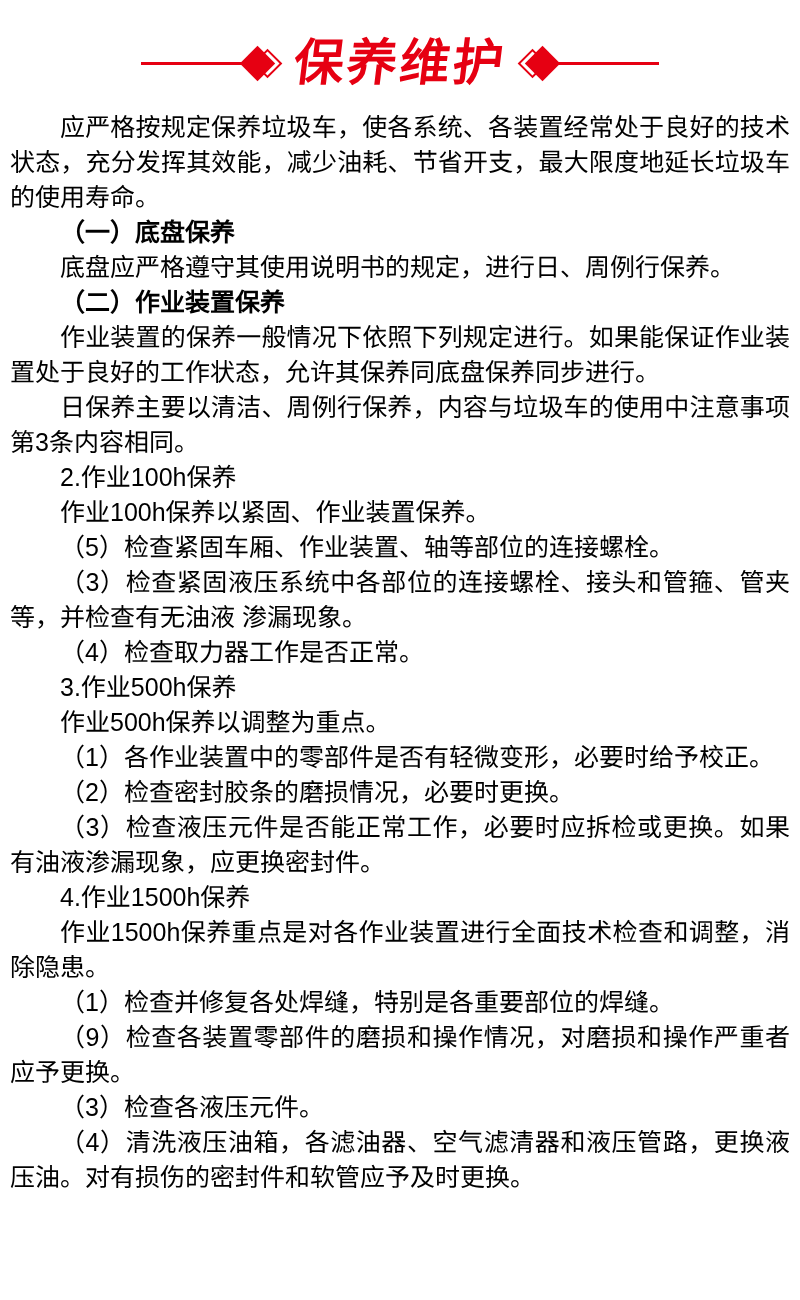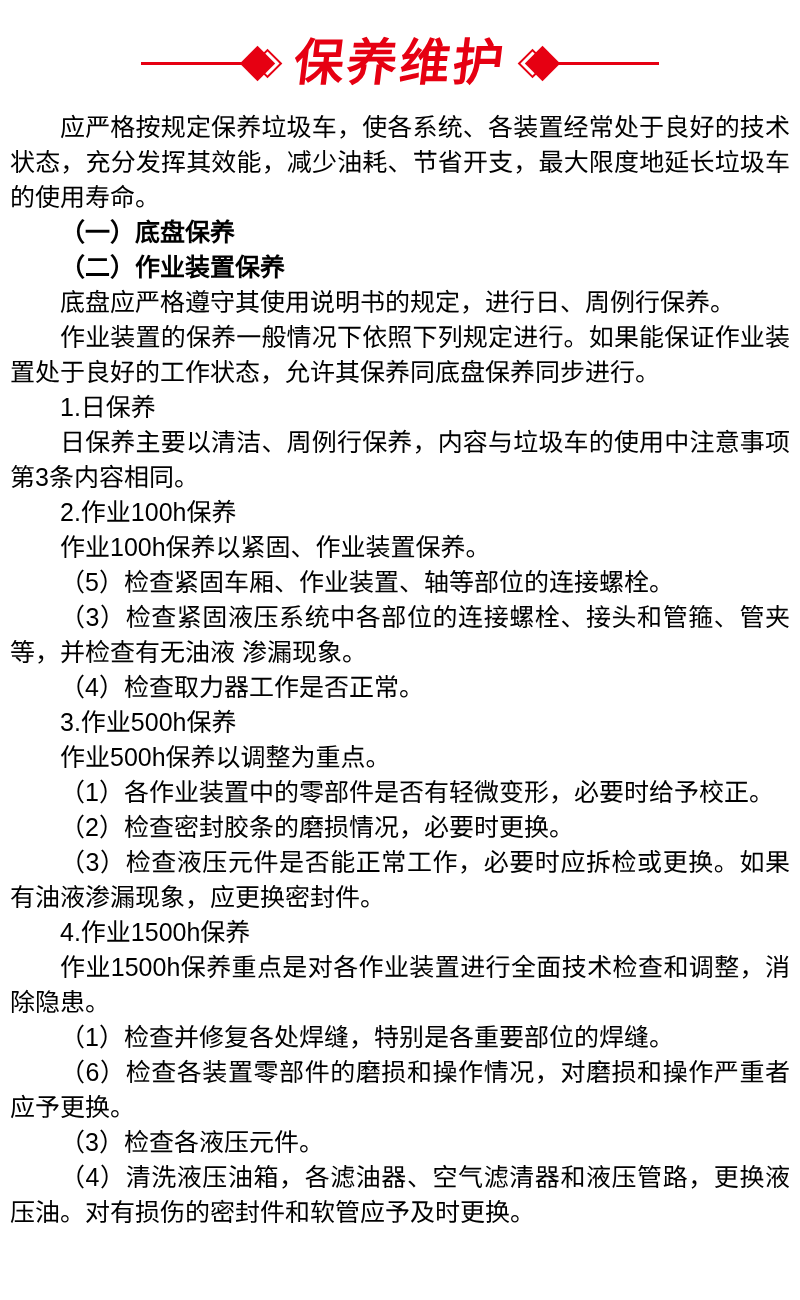--- a/index.html
+++ b/index.html
@@ -99,36 +99,35 @@
     <div class="diamond-group">
       <span class="diamond d-outline"></span>
       <span class="diamond d-filled overlap"></span>
     </div>
     <div class="deco-line"></div>
   </header>
 
   <main class="doc-body">
       <p class="para body">应严格按规定保养垃圾车，使各系统、各装置经常处于良好的技术状态，充分发挥其效能，减少油耗、节省开支，最大限度地延长垃圾车的使用寿命。</p>
       <p class="para heading">（一）底盘保养</p>
+      <p class="para body">底盘应严格遵守其使用说明书的规定，进行日、周例行保养。</p>
       <p class="para heading">（二）作业装置保养</p>
-      <p class="para body">底盘应严格遵守其使用说明书的规定，进行日、周例行保养。</p>
       <p class="para body">作业装置的保养一般情况下依照下列规定进行。如果能保证作业装置处于良好的工作状态，允许其保养同底盘保养同步进行。</p>
-      <p class="para body">1.日保养</p>
       <p class="para body">日保养主要以清洁、周例行保养，内容与垃圾车的使用中注意事项第3条内容相同。</p>
       <p class="para body">2.作业100h保养</p>
       <p class="para body">作业100h保养以紧固、作业装置保养。</p>
       <p class="para body">（5）检查紧固车厢、作业装置、轴等部位的连接螺栓。</p>
       <p class="para body">（3）检查紧固液压系统中各部位的连接螺栓、接头和管箍、管夹等，并检查有无油液 渗漏现象。</p>
       <p class="para body">（4）检查取力器工作是否正常。</p>
       <p class="para body">3.作业500h保养</p>
       <p class="para body">作业500h保养以调整为重点。</p>
       <p class="para body">（1）各作业装置中的零部件是否有轻微变形，必要时给予校正。</p>
       <p class="para body">（2）检查密封胶条的磨损情况，必要时更换。</p>
       <p class="para body">（3）检查液压元件是否能正常工作，必要时应拆检或更换。如果有油液渗漏现象，应更换密封件。</p>
       <p class="para body">4.作业1500h保养</p>
       <p class="para body">作业1500h保养重点是对各作业装置进行全面技术检查和调整，消除隐患。</p>
       <p class="para body">（1）检查并修复各处焊缝，特别是各重要部位的焊缝。</p>
-      <p class="para body">（6）检查各装置零部件的磨损和操作情况，对磨损和操作严重者应予更换。</p>
+      <p class="para body">（9）检查各装置零部件的磨损和操作情况，对磨损和操作严重者应予更换。</p>
       <p class="para body">（3）检查各液压元件。</p>
       <p class="para body">（4）清洗液压油箱，各滤油器、空气滤清器和液压管路，更换液压油。对有损伤的密封件和软管应予及时更换。</p>
     </main>
 
 </div>
 
 </body></html>

